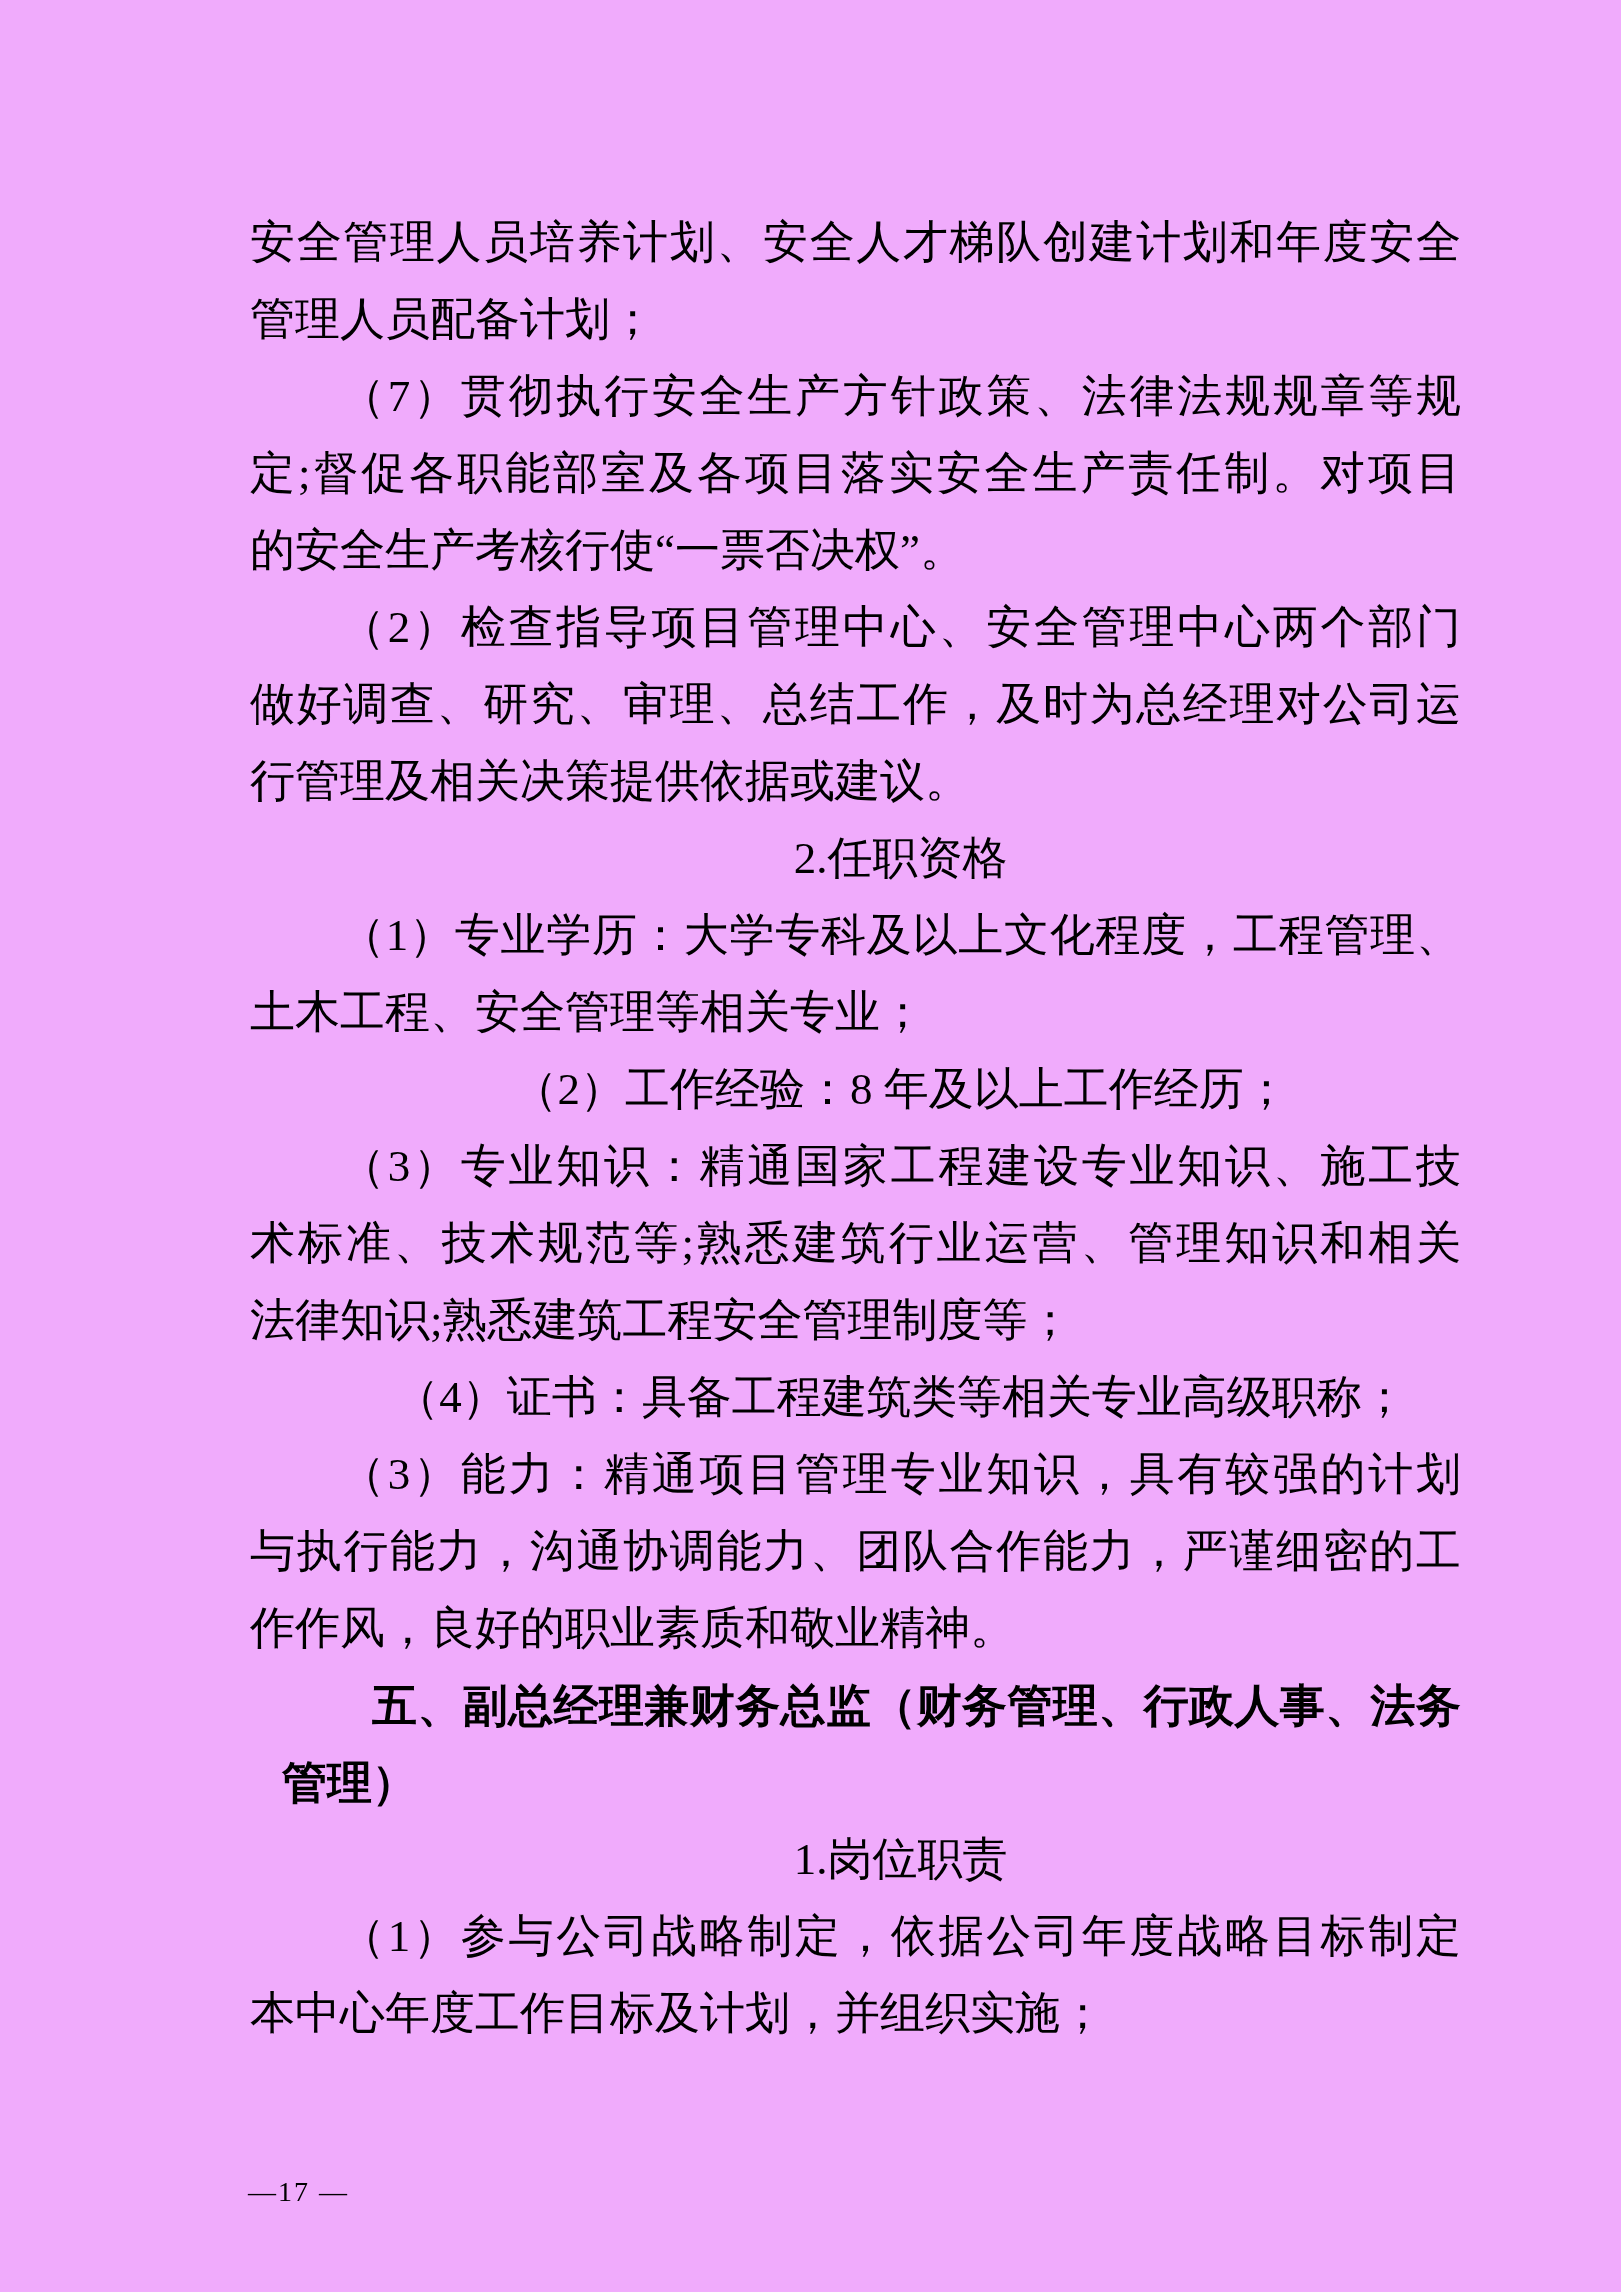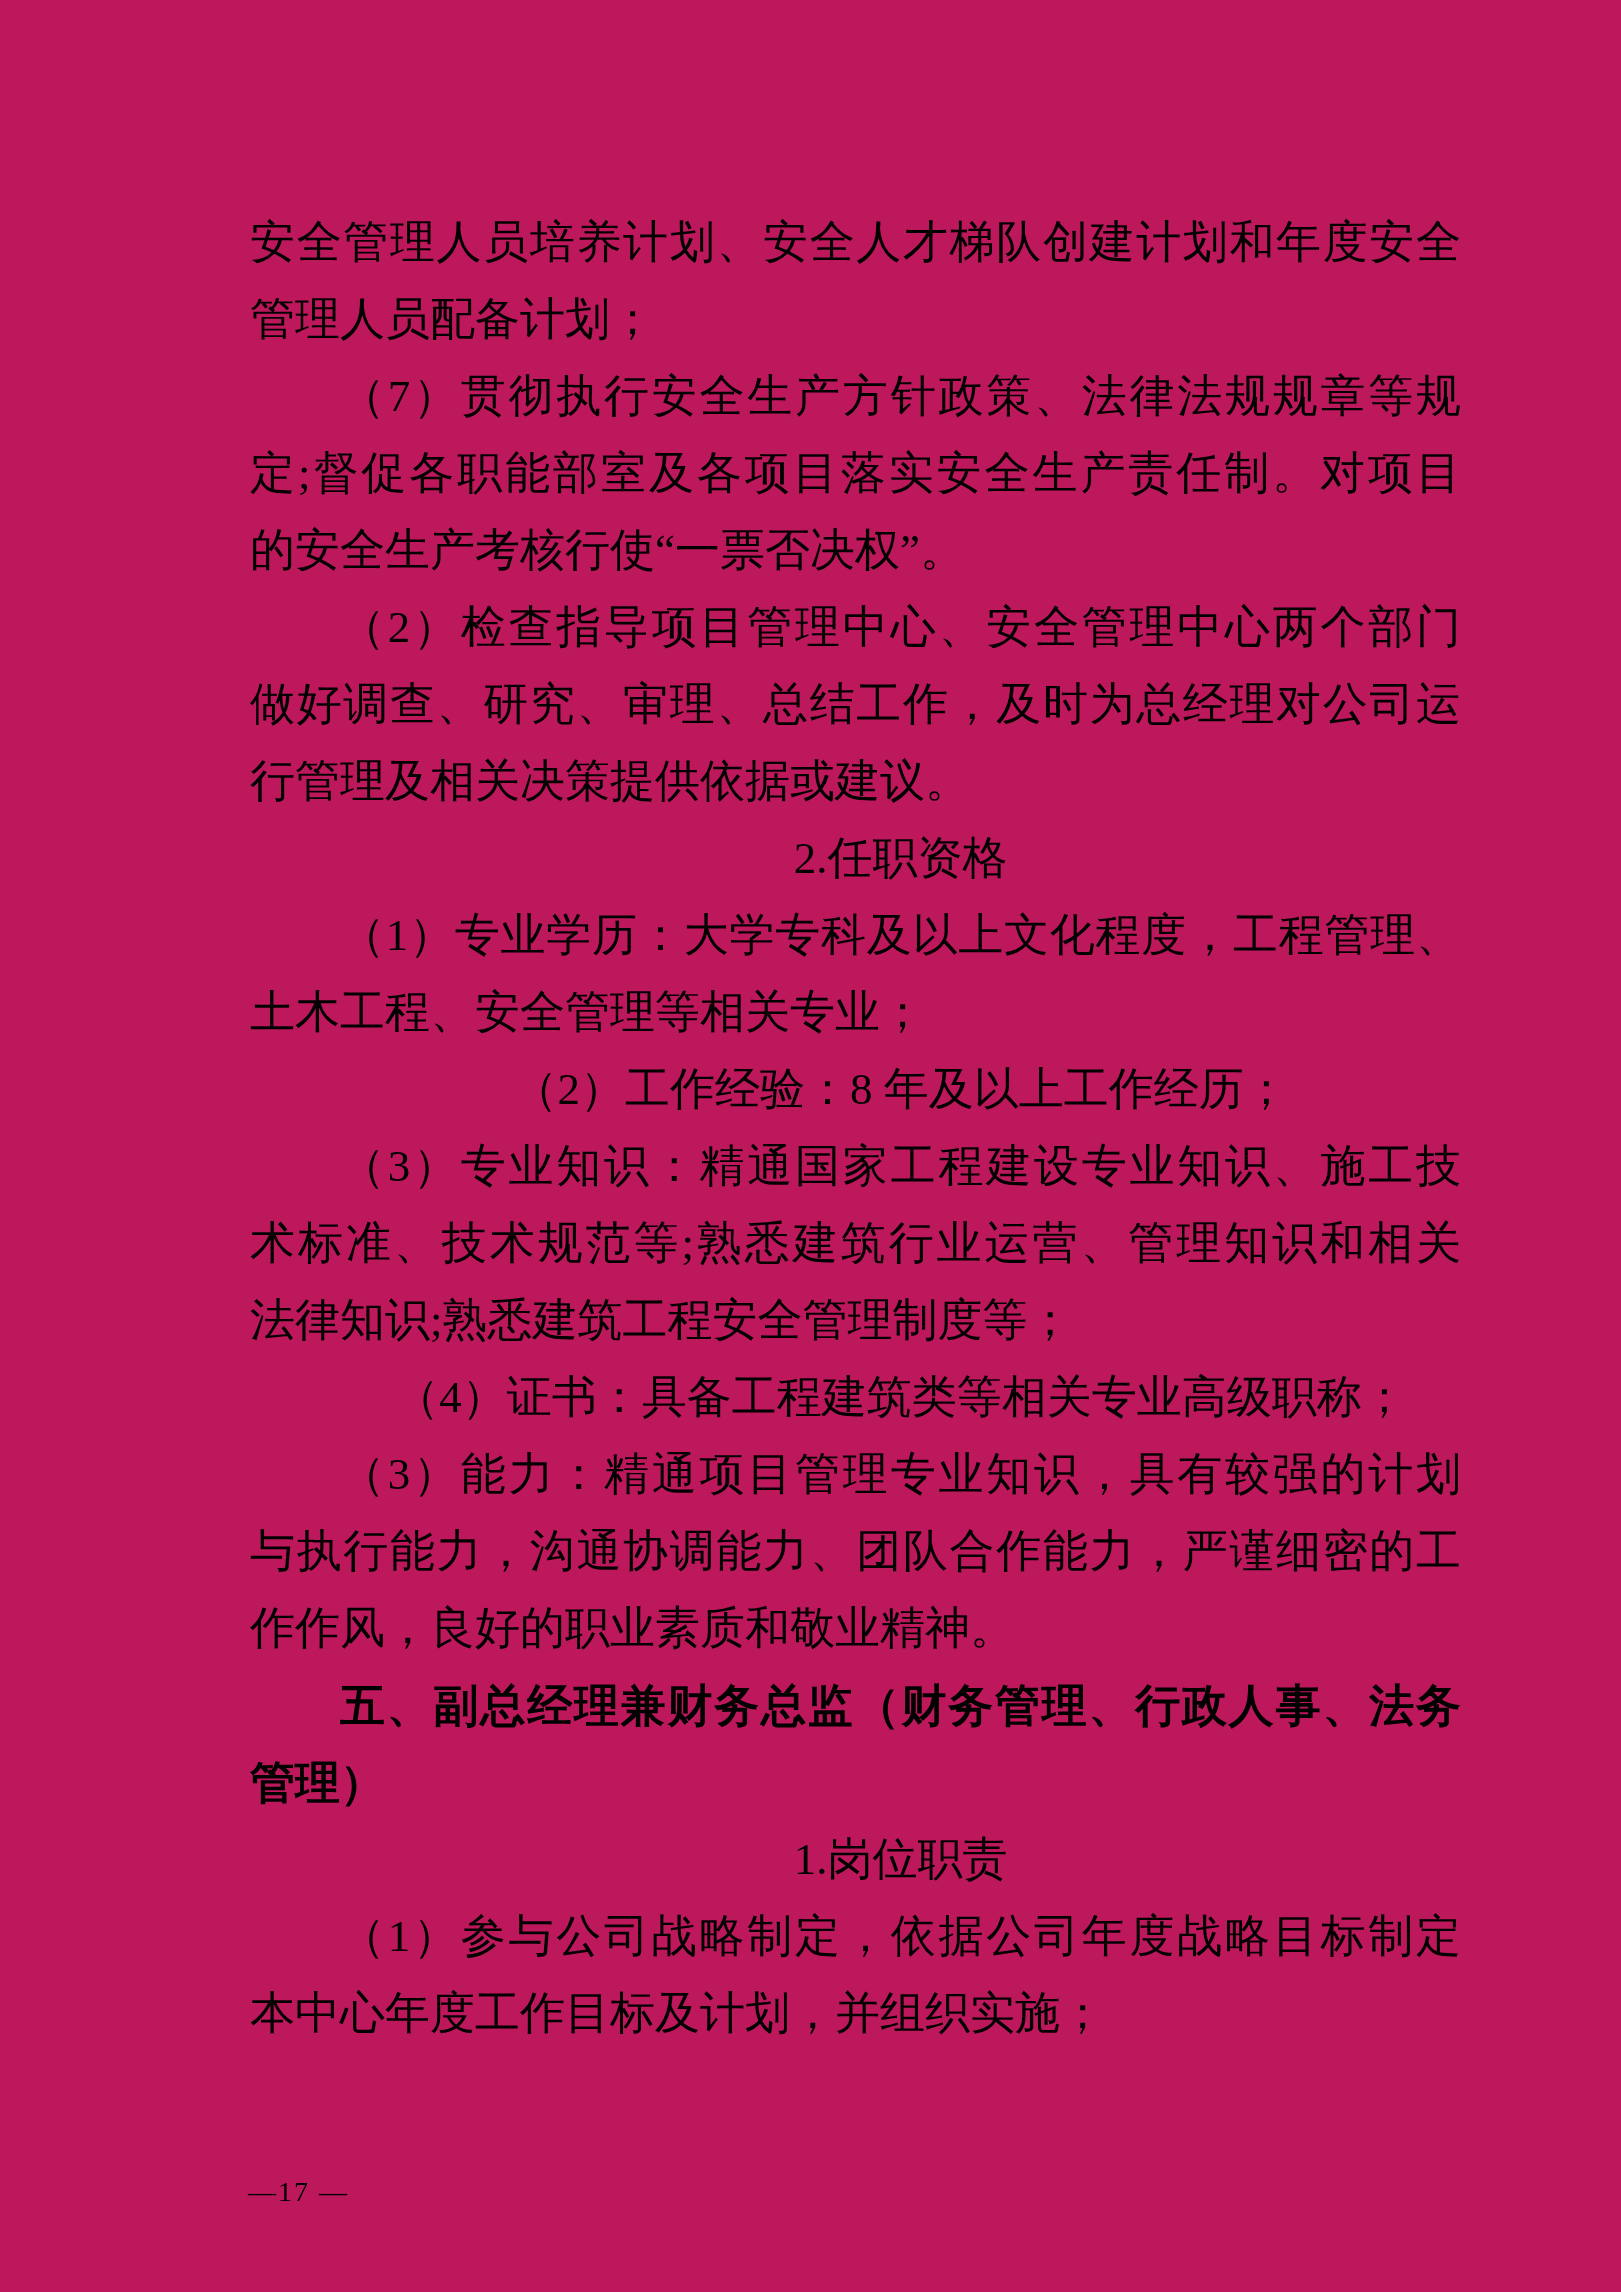--- a/index.html
+++ b/index.html
@@ -1,19 +1,19 @@
 <!DOCTYPE html>
 <html><head>
 <meta charset="utf-8">
 <style>
   html,body { margin:0; padding:0; background:#e8e8e8; }
   .page {
     position:relative;
     width:1621px; height:2293px;
-    background:#be185d;
+    background:#f0abfc;
     color:#000000;
     font-family:"Liberation Serif","DejaVu Serif",serif;
     overflow:hidden;
   }
   .text-block {
     position:absolute;
     left:250px; top:204px;
     width:1211px;
   }
   .ln {
@@ -28,20 +28,21 @@
     text-align:justify;
     text-align-last:justify;
     text-justify:inter-character;
   }
   
   .indent { text-indent:90px;text-align:center; }
   
   .hei {
     font-family:"Liberation Sans","DejaVu Sans",sans-serif;
     font-weight:700;
+    margin-left:32px;
   }
   
   .kai { font-weight:400; }
   .footer {
     position:absolute;
     left:248px; top:2168px;
     font-size:28px;
     line-height:47px;
     letter-spacing:2px;
     font-family:"Liberation Serif","DejaVu Serif",serif;

